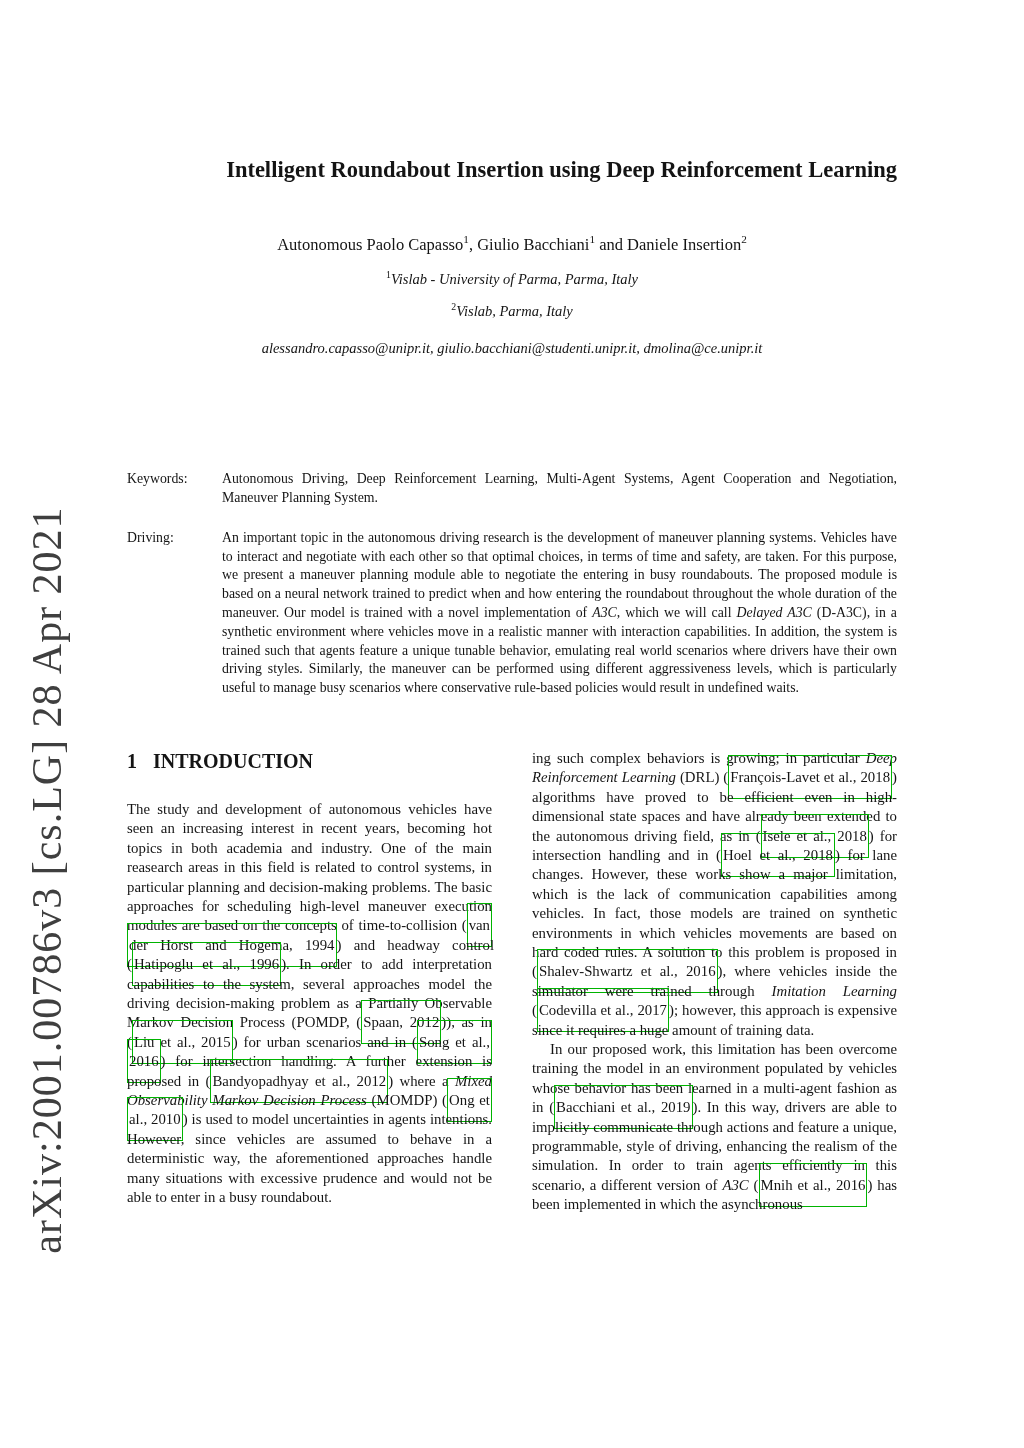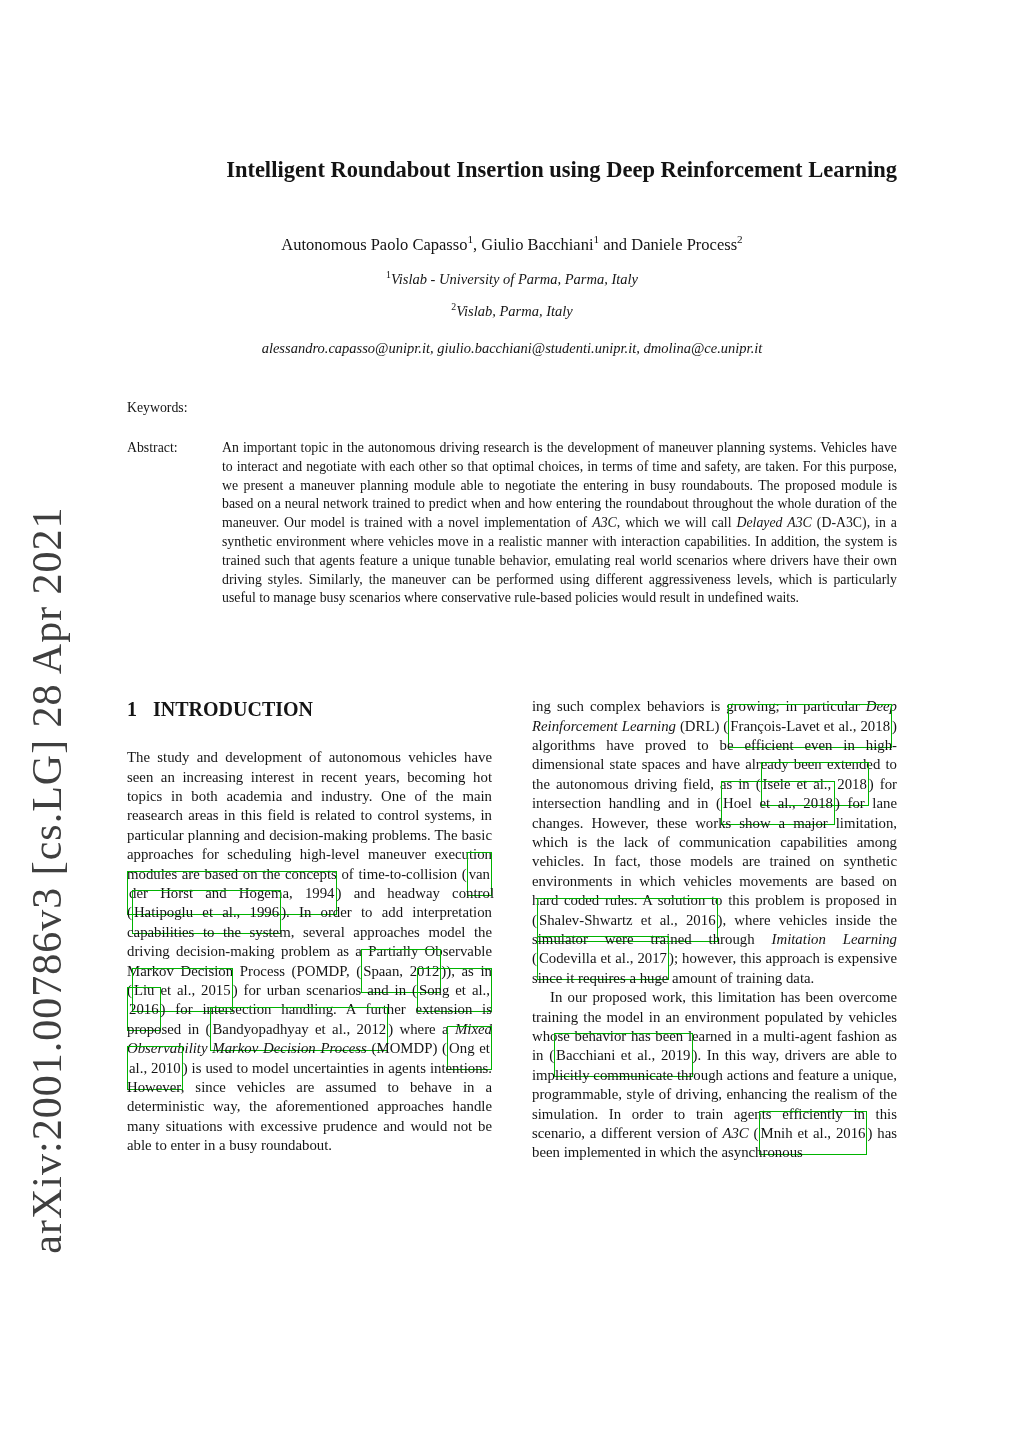--- a/index.html
+++ b/index.html
@@ -16,59 +16,60 @@
   .content { width: 770px; margin: 0 auto; padding-top: 156px; }
   .title {
     text-align: right; font-size: 22.5px; font-weight: bold; line-height: 28px;
   }
   .authors { text-align: center; margin-top: 44px; font-size: 16.5px; line-height: 22px; }
   .affil { text-align: center; font-size: 14.5px; line-height: 19px; margin-top: 9px; }
   .affil:first-of-type { margin-top: 8px; }
   .emails { text-align: center; font-size: 14.5px; line-height: 19px; margin-top: 18px; font-style: italic; }
   sup { font-size: 0.68em; }
   .meta-row { display: flex; font-size: 13.8px; line-height: 18.8px; }
-  .meta-row.keywords { margin-top: 41px; }
+  .meta-row.keywords { margin-top: 112px; }
   .meta-row.abstract { margin-top: 21px; }
   .meta-label { width: 95px; flex: none; }
   .meta-value { flex: 1; text-align: justify; }
   .columns { display: flex; gap: 40px; margin-top: 51px; }
-  .col { width: 365px; flex: none; font-size: 14.8px; line-height: 19.4px; text-align: justify; hyphens: auto; margin-top: 38px; }
+  .col { width: 365px; flex: none; font-size: 14.8px; line-height: 19.4px; text-align: justify; hyphens: auto; }
   .section-heading { font-size: 20px; font-weight: bold; line-height: 24px; margin-bottom: 27px; }
   .sec-num { display: inline-block; margin-right: 16px; }
   p.para { margin: 0; }
   p.indent { text-indent: 18px; }
   .it { font-style: italic; }
   .cite {
     border: 1px solid var(--cite-color, #00b400);
     padding: 13px 1px;
     -webkit-box-decoration-break: clone; box-decoration-break: clone;
   }
 </style>
 </head>
 <body>
 
 <div class="arxiv-vert">arXiv:2001.00786v3  [cs.LG]  28 Apr 2021</div>
 
 <div class="content">
 
   <h1 class="title">Intelligent Roundabout Insertion using Deep Reinforcement Learning</h1>
 
-  <div class="authors"><span>Autonomous Paolo Capasso</span><sup>1</sup><span>, Giulio Bacchiani</span><sup>1</sup><span> and Daniele Process</span><sup>2</sup></div>
+  <div class="authors"><span>Autonomous Paolo Capasso</span><sup>1</sup><span>, Giulio Bacchiani</span><sup>1</sup><span> and Daniele Insertion</span><sup>2</sup></div>
 
   <div class="affil"><sup>1</sup><span class="it">Vislab - University of Parma, Parma, Italy</span></div>
   <div class="affil"><sup>2</sup><span class="it">Vislab, Parma, Italy</span></div>
 
   <div class="emails">alessandro.capasso@unipr.it, giulio.bacchiani@studenti.unipr.it, dmolina@ce.unipr.it</div>
 
   <div class="meta-row keywords">
     <div class="meta-label">Keywords:</div>
+    <div class="meta-value">Autonomous Driving, Deep Reinforcement Learning, Multi-Agent Systems, Agent Cooperation and Negotiation, Maneuver Planning System.</div>
   </div>
 
   <div class="meta-row abstract">
-    <div class="meta-label">Abstract:</div>
+    <div class="meta-label">Driving:</div>
     <div class="meta-value"><span>An important topic in the autonomous driving research is the development of maneuver planning systems. Vehicles have to interact and negotiate with each other so that optimal choices, in terms of time and safety, are taken. For this purpose, we present a maneuver planning module able to negotiate the entering in busy roundabouts. The proposed module is based on a neural network trained to predict when and how entering the roundabout throughout the whole duration of the maneuver. Our model is trained with a novel implementation of </span><span class="it">A3C</span><span>, which we will call </span><span class="it">Delayed A3C</span><span> (D-A3C), in a synthetic environment where vehicles move in a realistic manner with interaction capabilities. In addition, the system is trained such that agents feature a unique tunable behavior, emulating real world scenarios where drivers have their own driving styles. Similarly, the maneuver can be performed using different aggressiveness levels, which is particularly useful to manage busy scenarios where conservative rule-based policies would result in undefined waits.</span></div>
   </div>
 
   <div class="columns">
     <div class="col">
       <h2 class="section-heading">
         <span class="sec-num">1</span><span>INTRODUCTION</span>
       </h2>
       <p class="para"><span>The study and development of autonomous vehicles have seen an increasing interest in recent years, becoming hot topics in both academia and industry. One of the main reasearch areas in this field is related to control systems, in particular planning and decision-making problems. The basic approaches for scheduling high-level maneuver execution modules are based on the concepts of time-to-collision (</span><span class="cite">van der Horst and Hogema, 1994</span><span>) and headway control (</span><span class="cite">Hatipoglu et al., 1996</span><span>). In order to add interpretation capabilities to the system, several approaches model the driving decision-making problem as a Partially Observable Markov Decision Process (POMDP, (</span><span class="cite">Spaan, 2012</span><span>)), as in (</span><span class="cite">Liu et al., 2015</span><span>) for urban scenarios and in (</span><span class="cite">Song et al., 2016</span><span>) for intersection handling. A further extension is proposed in (</span><span class="cite">Bandyopadhyay et al., 2012</span><span>) where a </span><span class="it">Mixed Observability Markov Decision Process</span><span> (MOMDP) (</span><span class="cite">Ong et al., 2010</span><span>) is used to model uncertainties in agents intentions. However, since vehicles are assumed to behave in a deterministic way, the aforementioned approaches handle many situations with excessive prudence and would not be able to enter in a busy roundabout.</span></p>
     </div>

